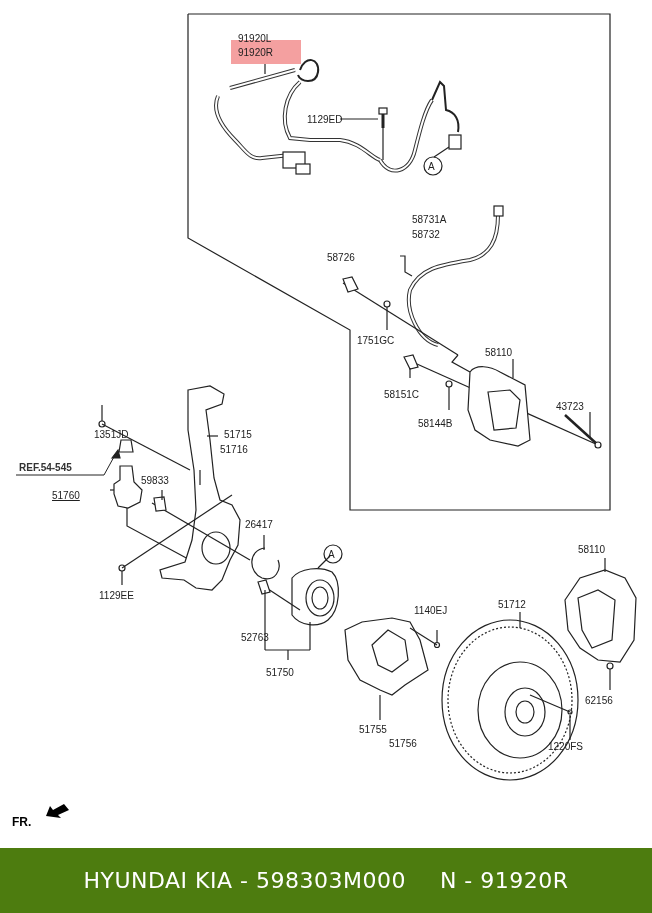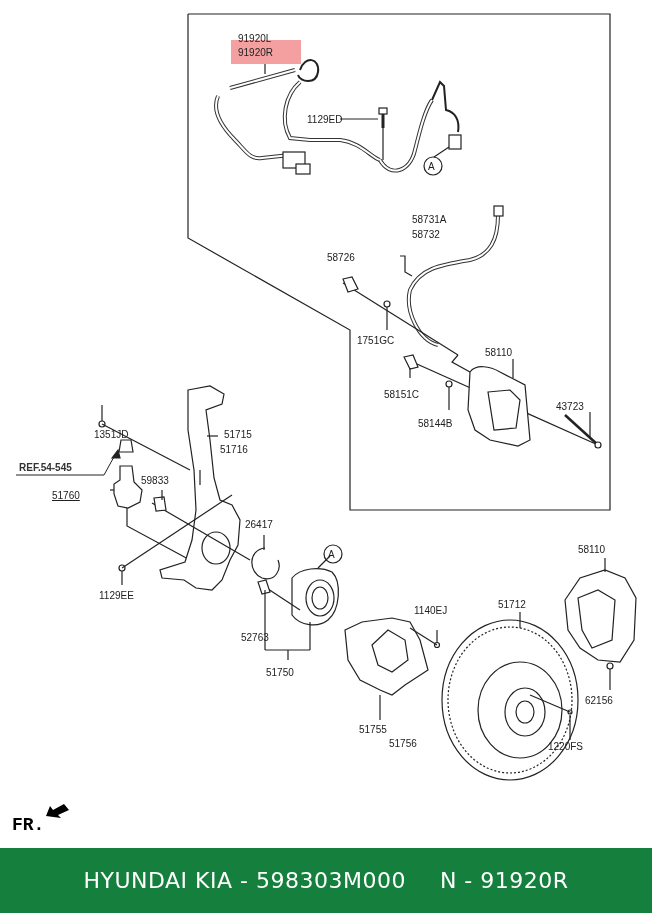--- a/index.html
+++ b/index.html
@@ -1,22 +1,22 @@
 <!DOCTYPE html>
 <html><head>
 <meta charset="utf-8">
 <style>
   html, body { margin:0; padding:0; background:#ffffff; }
   body { width:652px; height:913px; position:relative; overflow:hidden; font-family:"Liberation Sans", sans-serif; }
   #diagram { position:absolute; left:0; top:0; width:652px; height:848px; }
   .lbl { position:absolute; font-family:"Liberation Sans", sans-serif; font-size:10px; color:#222; line-height:15px; white-space:nowrap; }
   .hl { position:absolute; background:#f08080; opacity:0.75; }
   .ref { font-weight:bold; color:#333; }
-  #fr { position:absolute; left:12px; top:815px; font-size:18px; font-weight:bold; font-family:Liberation Mono, monospace; }
-  #footer { position:absolute; left:0; top:848px; width:652px; height:65px; background:#15803d; color:#fff; font-family:"DejaVu Sans", sans-serif; font-size:22px; line-height:65px; text-align:center; letter-spacing:0.5px; }
+  #fr { position:absolute; left:12px; top:815px; font-size:12px; font-weight:bold; font-family:Liberation Sans, sans-serif; }
+  #footer { position:absolute; left:0; top:848px; width:652px; height:65px; background:#4d7c0f; color:#fff; font-family:"DejaVu Sans", sans-serif; font-size:22px; line-height:65px; text-align:center; letter-spacing:0.5px; }
   #footer span { display:inline-block; }
 </style>
 </head>
 <body>
 
 <div id="diagram">
   <svg width="652" height="848" viewBox="0 0 652 848" xmlns="http://www.w3.org/2000/svg">
     <g fill="none" stroke="#222" stroke-width="1.2">
 
       <polyline points="188,14 610,14 610,510 350,510 350,330 188,238 188,14"></polyline>

